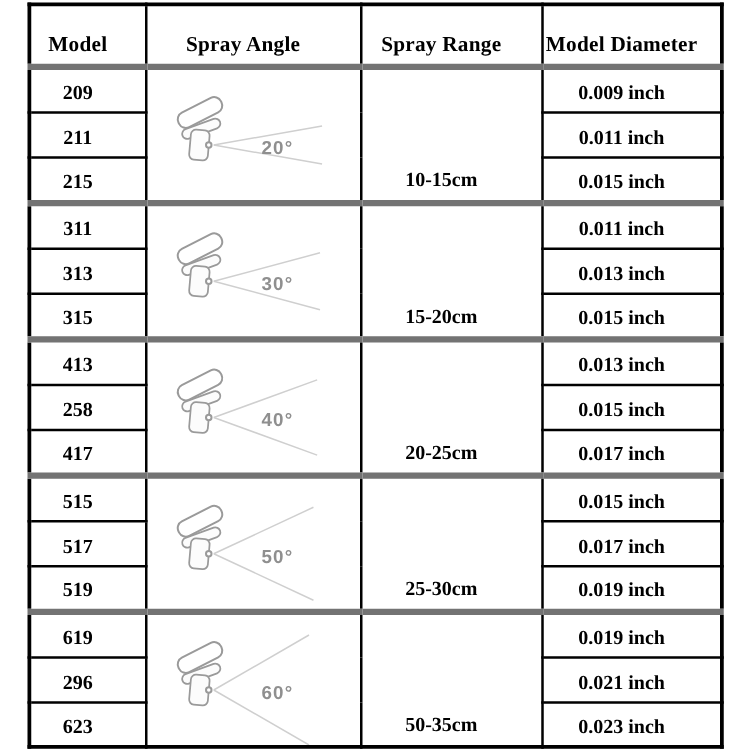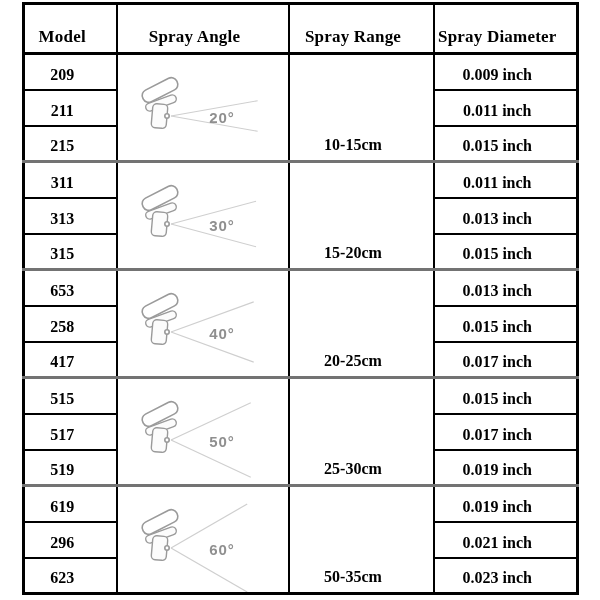--- a/index.html
+++ b/index.html
@@ -27,21 +27,21 @@
     padding: 0 16px 5px 0;
     color: #000000;
     font-weight: bold;
     font-family: "Liberation Serif", serif;
     overflow: hidden;
   }
   thead tr { height: 50px; }
   thead th { font-size: 17px; border-bottom: 3px solid #000000; letter-spacing: 0.2px; }
   tbody tr { height: 36px; }
   tbody td { font-size: 16px; }
-  tr.group-first td { border-top: 3px solid #737373; }
+  tr.group-first td { border-top: 5px solid #737373; }
   td.angle-cell { padding: 0; vertical-align: middle; text-decoration: underline; }
   td.range-cell { vertical-align: bottom; padding-bottom: 6px; margin-left: 24px; }
   svg.angle-svg { display: block; margin: 0 auto; }
   .cone { stroke: #cfcfcf; stroke-width: 1.2; fill: none; }
   .gun-line { stroke: #9a9a9a; stroke-width: 1.6; fill: #ffffff; }
   .gun-fill { stroke: #9a9a9a; stroke-width: 1.4; fill: #fcfcfc; }
   .angle-label {
     font-family: "Liberation Sans", sans-serif;
     font-size: 15px;
     fill: #8f8f8f;
@@ -57,21 +57,21 @@
       <col style="width:93px">
         <col style="width:172px">
         <col style="width:145px">
         <col style="width:144px">
     </colgroup>
     <thead>
       <tr>
         <th>Model</th>
         <th>Spray Angle</th>
         <th>Spray Range</th>
-        <th>Spray Diameter</th>
+        <th>Model Diameter</th>
       </tr>
     </thead>
     <tbody>
 
       <tr class="group-first">
         <td>209</td>
         <td class="angle-cell" rowspan="3">
           <svg class="angle-svg" width="168" height="104" viewBox="0 0 168 104">
             <line class="cone cone-up" x1="52" y1="60" x2="140" y2="60" transform="rotate(-10 52 60)"></line>
             <line class="cone cone-down" x1="52" y1="60" x2="140" y2="60" transform="rotate(10 52 60)"></line>
@@ -117,21 +117,21 @@
       <tr>
         <td>313</td>
         <td>0.013 inch</td>
       </tr>
       <tr class="group-end">
         <td>315</td>
         <td>0.015 inch</td>
       </tr>
 
       <tr class="group-first">
-        <td>653</td>
+        <td>413</td>
         <td class="angle-cell" rowspan="3">
           <svg class="angle-svg" width="168" height="104" viewBox="0 0 168 104">
             <line class="cone cone-up" x1="52" y1="60" x2="140" y2="60" transform="rotate(-20 52 60)"></line>
             <line class="cone cone-down" x1="52" y1="60" x2="140" y2="60" transform="rotate(20 52 60)"></line>
             <g>
               <rect class="gun-line" x="-19" y="-6.5" width="38" height="13" rx="6" transform="translate(41,34) rotate(-27)"></rect>
               <rect class="gun-fill" x="-16" y="-4" width="32" height="8" rx="4" transform="translate(42,47) rotate(-20)"></rect>
               <rect class="gun-fill" x="33" y="48" width="15" height="24" rx="4" transform="rotate(5 40 60)"></rect>
               <circle class="gun-line" cx="48" cy="60" r="2.2"></circle>
             </g>

